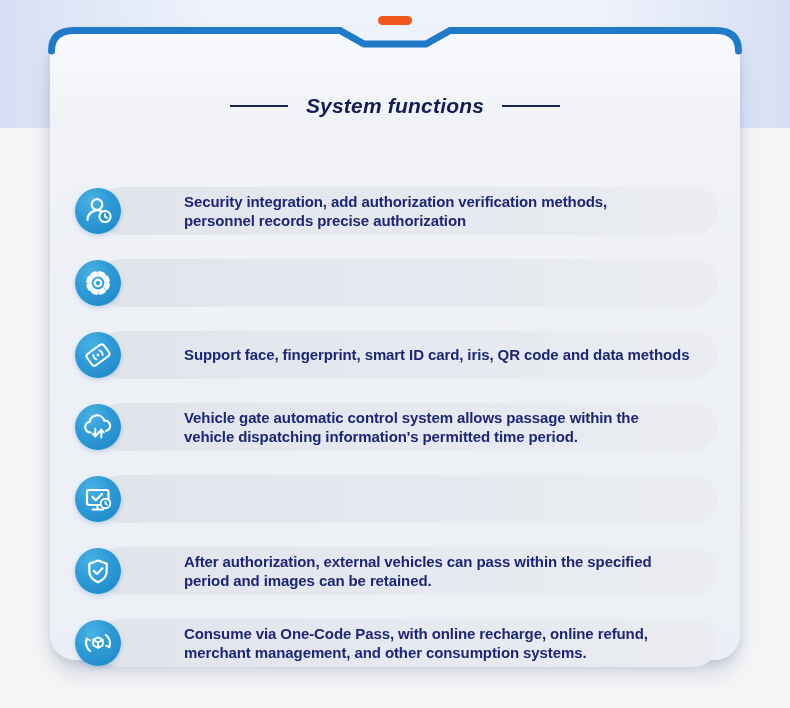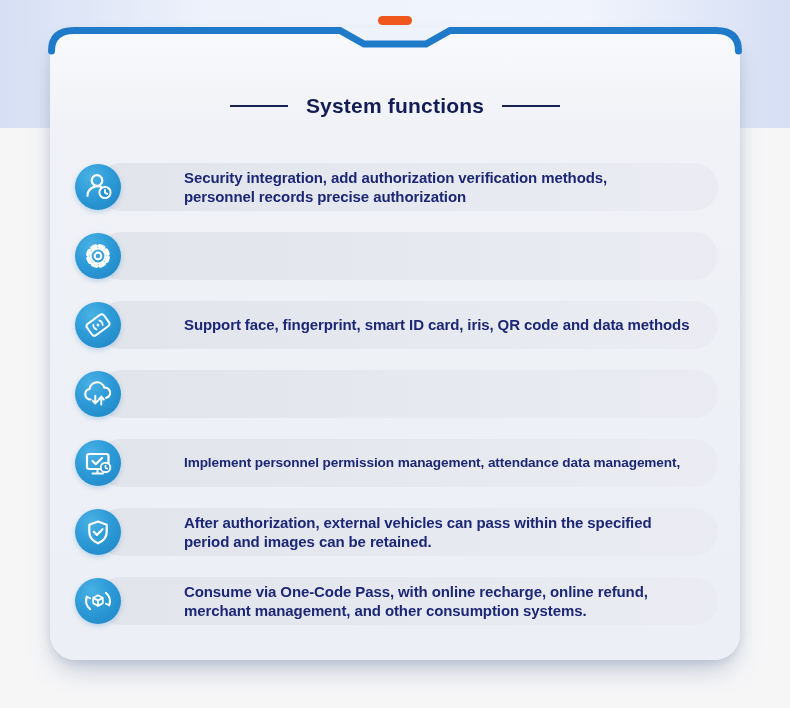--- a/index.html
+++ b/index.html
@@ -23,24 +23,24 @@
   .pill{
     position:absolute;top:-14px;left:328px;width:34px;height:9px;
     border-radius:5px;background:#f0571d;
   }
   .title-wrap{
     position:absolute;top:64px;left:0;width:100%;
     display:flex;align-items:center;justify-content:center;gap:18px;
   }
   .title-line{width:58px;height:2px;background:#1a2157;}
   h1.page-title{
-    margin:0;font-size:21px;font-weight:700;color:#121d55;letter-spacing:.2px;
+    margin:0;font-size:21px;font-weight:700;color:#121d55;letter-spacing:.2px;font-style:italic;
   }
   .rows{position:absolute;top:133px;left:0;width:100%;}
-  .row{position:relative;height:48px;margin-bottom:21px;}
+  .row{position:relative;height:48px;margin-bottom:21px;margin-top:24px;}
   .row-bg{
     position:absolute;left:47px;top:0;width:621px;height:48px;border-radius:24px;
     background:linear-gradient(90deg,#e1e4eb 0%,#e6e9ef 55%,#eaecf2 100%);
   }
   .icon-circle{
     position:absolute;left:25px;top:1px;width:46px;height:46px;border-radius:50%;
     background:radial-gradient(circle at 35% 28%,#49b1e4 0%,#2d9ad7 45%,#1d83c4 100%);
     display:flex;align-items:center;justify-content:center;
     box-shadow:0 2px 5px rgba(30,120,190,.25);
   }
@@ -120,35 +120,38 @@
 
   <div class="row">
     <div class="row-bg"></div>
     <div class="icon-circle">
   <svg width="46" height="46" viewBox="0 0 46 46" fill="none" stroke="#fff" stroke-width="2.2" stroke-linecap="round" stroke-linejoin="round">
     <path d="M15.5,28.5 a5.3,5.3 0 0 1 -1,-10.5 a7.6,7.6 0 0 1 14.8,-1.4 a5.2,5.2 0 0 1 1.9,10.2"></path>
     <path d="M20.3,24.8 v7.6 m0,0 l-2.5,-2.7 m2.5,2.7 l2.5,-2.7" stroke-width="2"></path>
     <path d="M26.3,33.4 v-7.6 m0,0 l-2.5,2.7 m2.5,-2.7 l2.5,2.7" stroke-width="2"></path>
   </svg>
 </div>
+    <div class="row-text">
+          <span>Vehicle gate automatic control system allows passage within the</span>
+          <span>vehicle dispatching information's permitted time period.</span>
+        </div>
   </div>
 
   <div class="row">
     <div class="row-bg"></div>
     <div class="icon-circle">
   <svg width="46" height="46" viewBox="0 0 46 46" fill="none" stroke="#fff" stroke-width="2.2" stroke-linecap="round" stroke-linejoin="round">
     <rect x="12" y="14" width="21.5" height="15" rx="2.2"></rect>
     <path d="M22.5,29.5 v3.5 M17.5,33.5 h10.5" stroke-width="2"></path>
     <path d="M17.5,21 l3.3,3.2 l6.2,-6.2"></path>
     <circle cx="30.5" cy="27.5" r="4.8" fill="#2694d4" stroke-width="1.9"></circle>
     <path d="M30.5,25.5 v2.2 l1.7,1" stroke-width="1.7"></path>
   </svg>
 </div>
     <div class="row-text small">
-          <span>Implement personnel permission management, attendance data management,</span>
         </div>
   </div>
 
   <div class="row">
     <div class="row-bg"></div>
     <div class="icon-circle">
   <svg width="46" height="46" viewBox="0 0 46 46" fill="none" stroke="#fff" stroke-width="2.2" stroke-linecap="round" stroke-linejoin="round">
     <path d="M23,12.5 l8.7,3.2 v7.3 c0,6.7 -5.2,9.8 -8.7,11.3 c-3.5,-1.5 -8.7,-4.6 -8.7,-11.3 v-7.3 z"></path>
     <path d="M18.8,22.8 l3.1,3.1 l5.6,-5.7"></path>
   </svg>

